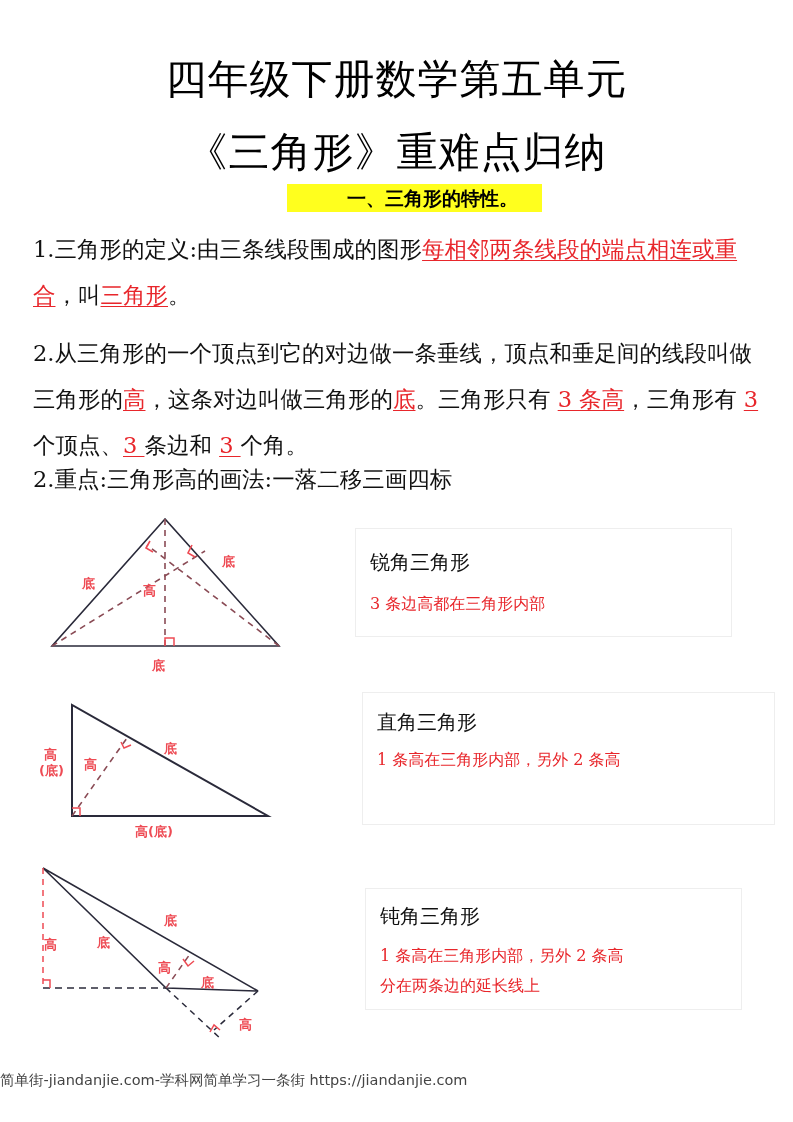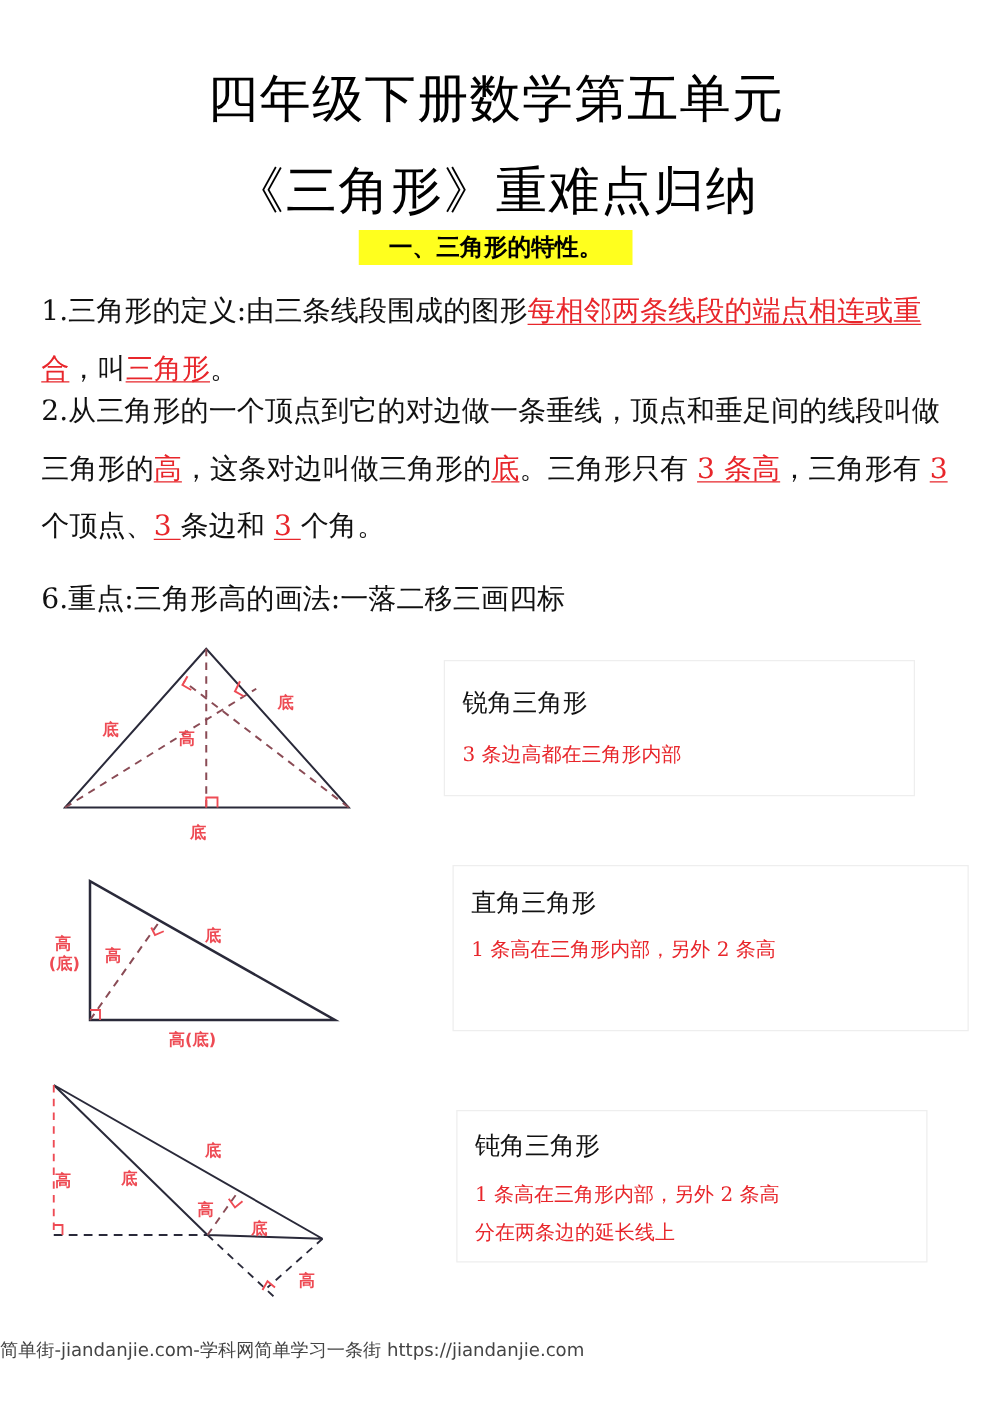--- a/index.html
+++ b/index.html
@@ -5,21 +5,21 @@
   html, body { margin: 0; padding: 0; background: #ffffff; }
   body { width: 793px; height: 1122px; position: relative; overflow: hidden;
          font-family: "DejaVu Serif", "Liberation Serif", serif; color: #111; }
   .title { position: absolute; left: 0; width: 793px; text-align: center;
            font-family: "DejaVu Sans", "Liberation Sans", sans-serif;
            font-size: 41px; color: #000; letter-spacing: 1px; }
   .title1 { top: 52px; }
   .title2 { top: 125px; }
   .section { position: absolute; top: 184px; left: 287px; width: 219px; height: 28px;
              background: #ffff1e; font-family: "DejaVu Sans", "Liberation Sans", sans-serif;
-             font-size: 19px; font-weight: bold; line-height: 28px; text-align: center; color: #000; }
+             font-size: 19px; font-weight: bold; line-height: 28px; text-align: center; color: #000; padding-left: 36px; }
   .para { position: absolute; left: 33px; width: 735px; font-size: 22.5px; line-height: 46px; color: #111; }
   .red { color: #e8262b; text-decoration: underline; text-underline-offset: 3px; text-decoration-thickness: 1px; }
   .diagram { position: absolute; }
   .box { position: absolute; border: 1px solid #eeeeee; background: #fff; text-align: center; }
   .box .h { position: absolute; left: 14px; font-size: 20px; color: #111; font-family: "DejaVu Serif","Liberation Serif",serif; }
   .box .t { position: absolute; left: 14px; font-size: 16px; line-height: 30px; color: #e8262b; font-family: "DejaVu Serif","Liberation Serif",serif; }
   .lbl { font-family: "DejaVu Sans", "Liberation Sans", sans-serif; font-size: 13px; fill: #ee4b54; font-weight: bold; }
   .footer { position: absolute; top: 1071px; left: 0; width: 793px; text-align: left;
             font-family: "DejaVu Sans", "Liberation Sans", sans-serif; font-size: 14.5px; color: #444; }
 </style>
@@ -28,25 +28,25 @@
 
 <div class="title title1">四年级下册数学第五单元</div>
 <div class="title title2">《三角形》重难点归纳</div>
 
 <div class="section">一、三角形的特性。</div>
 
 <div class="para" style="top:226px;">
   <span>1.三角形的定义:由三条线段围成的图形</span><span class="red">每相邻两条线段的端点相连或重合</span><span>，叫</span><span class="red">三角形</span><span>。</span>
 </div>
 
-<div class="para" style="top:306px;">
+<div class="para" style="top:330px;">
   <span>2.从三角形的一个顶点到它的对边做一条垂线，顶点和垂足间的线段叫做三角形的</span><span class="red">高</span><span>，这条对边叫做三角形的</span><span class="red">底</span><span>。三角形只有 </span><span class="red">3 条高</span><span>，三角形有 </span><span class="red">3 </span><span>个顶点、</span><span class="red">3 </span><span>条边和 </span><span class="red">3 </span><span>个角。</span>
 </div>
 
-<div class="para" style="top:456px;">6.重点:三角形高的画法:一落二移三画四标</div>
+<div class="para" style="top:456px;">2.重点:三角形高的画法:一落二移三画四标</div>
 
 <svg class="diagram" style="left:0;top:0;" width="330" height="1122" viewBox="0 0 330 1122">
   <g>
     <polygon points="165,519 52,646 279,646" fill="none" stroke="#2a2a3a" stroke-width="1.6"></polygon>
     <line x1="165" y1="519" x2="165" y2="646" stroke="#8a4b55" stroke-width="1.6" stroke-dasharray="6,5"></line>
     <line x1="52" y1="646" x2="205" y2="551" stroke="#8a4b55" stroke-width="1.6" stroke-dasharray="6,5"></line>
     <line x1="279" y1="646" x2="147" y2="545" stroke="#8a4b55" stroke-width="1.6" stroke-dasharray="6,5"></line>
     <polyline points="165,646 165,638 174,638 174,646" fill="none" stroke="#ee4b54" stroke-width="1.5"></polyline>
     <polyline points="150,541 146,548 153,552" fill="none" stroke="#ee4b54" stroke-width="1.6"></polyline>
     <polyline points="192,545 188,553 195,557" fill="none" stroke="#ee4b54" stroke-width="1.6"></polyline>

